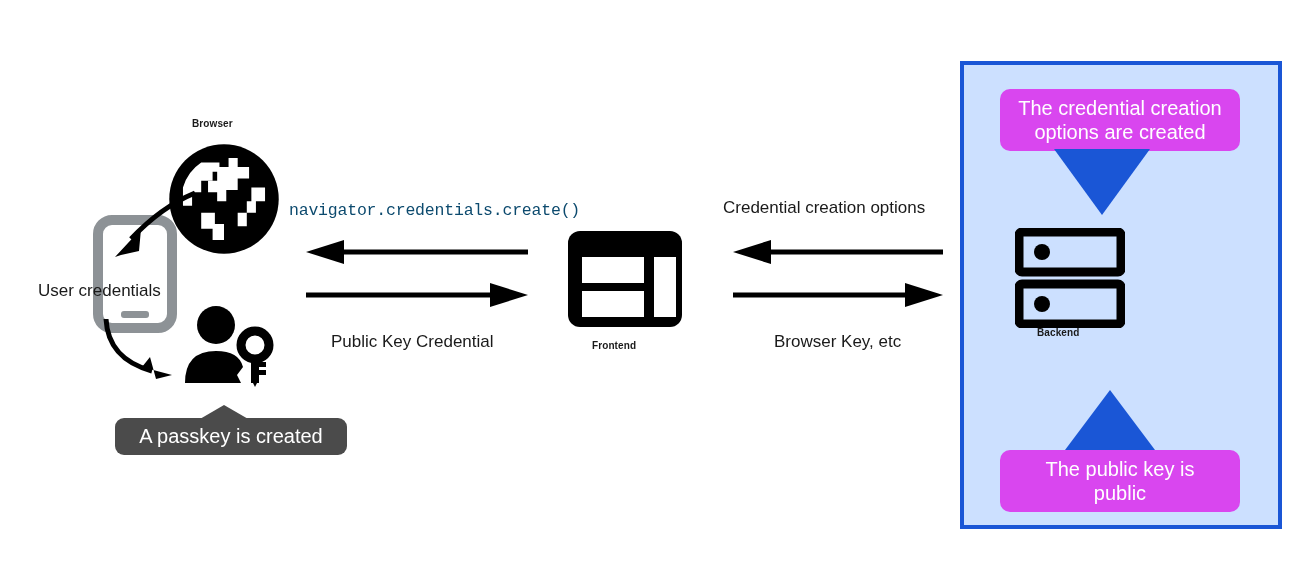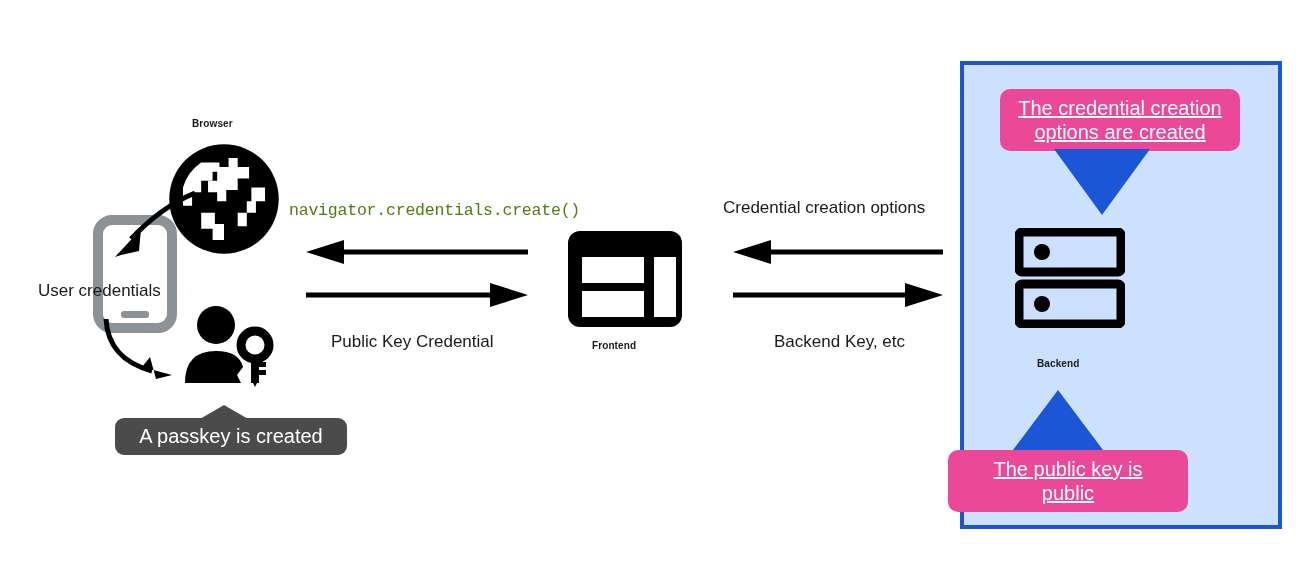--- a/index.html
+++ b/index.html
@@ -25,21 +25,21 @@
     font-family: "Liberation Sans", sans-serif;
     color: #1a1a1a;
     white-space: nowrap;
     line-height: 1.2;
   }
   .label-bold { font-weight: bold; font-size: 10px; letter-spacing: .1px; }
   .label-reg  { font-weight: normal; font-size: 17px; }
   .label-mono {
     font-family: "Liberation Mono", "DejaVu Sans Mono", monospace;
     font-size: 16.5px;
-    color: #4d7c0f;
+    color: #0c4a6e;
     white-space: nowrap;
     letter-spacing: -0.2px;
   }
 
   
   .globe-wrap { width: 114px; height: 114px; }
 
   
   .phone-wrap { width: 84px; height: 118px; }
 
@@ -69,21 +69,21 @@
     text-align: center;
     display: flex;
     align-items: center;
     justify-content: center;
     color: #ffffff;
     font-size: 20px;
     line-height: 1.22;
     font-family: "Liberation Sans", sans-serif;
     padding: 6px 14px;
   }
-  .callout-blue { background: #ec4899; text-decoration: underline; }
+  .callout-blue { background: #d946ef; }
   .callout-gray { background: #4b4b4b; border-radius: 9px; font-size: 20px; }
 
   .pointer { position: absolute; }
 </style>
 </head>
 <body>
 
 <div id="canvas">
 
   <div class="abs backend-panel" style="left:960px; top:61px; width:322px; height:468px;"></div>
@@ -100,23 +100,23 @@
 
   <div class="abs server-wrap" style="left:1015px; top:228px;">
     <svg width="110" height="100" viewBox="0 0 110 100">
       <rect x="4" y="4" width="102" height="40" rx="3" fill="none" stroke="#000" stroke-width="9"></rect>
       <circle cx="27" cy="24" r="8" fill="#000"></circle>
       <rect x="4" y="56" width="102" height="40" rx="3" fill="none" stroke="#000" stroke-width="9"></rect>
       <circle cx="27" cy="76" r="8" fill="#000"></circle>
     </svg>
   </div>
 
-  <div class="abs label label-bold" style="left:1037px; top:358px;text-align:center;">Backend</div>
-
-  <div class="abs" style="left:948px; top:390px; width:240px; height:122px;">
+  <div class="abs label label-bold" style="left:1037px; top:327px;text-align:center;">Backend</div>
+
+  <div class="abs" style="left:1000px; top:390px; width:240px; height:122px;">
     <svg class="pointer" style="left:62px; top:0;" width="96" height="64" viewBox="0 0 96 64">
       <polygon points="48,0 96,64 0,64" fill="#1a56d6"></polygon>
     </svg>
     <div class="callout callout-blue" style="position:absolute; left:0; top:60px; width:240px; height:62px; flex-direction:column;">
       <div>The public key is</div>
       <div>public</div>
     </div>
   </div>
 
   <div class="abs label label-bold" style="left:192px; top:118px;">Browser</div>
@@ -202,15 +202,15 @@
   <svg class="abs arrow-svg" style="left:733px; top:240px;" width="210" height="24" viewBox="0 0 210 24">
     <line x1="34" y1="12" x2="210" y2="12" stroke="#000" stroke-width="5"></line>
     <polygon points="0,12 38,0 38,24" fill="#000"></polygon>
   </svg>
 
   <svg class="abs arrow-svg" style="left:733px; top:283px;" width="210" height="24" viewBox="0 0 210 24">
     <line x1="0" y1="12" x2="176" y2="12" stroke="#000" stroke-width="5"></line>
     <polygon points="210,12 172,0 172,24" fill="#000"></polygon>
   </svg>
 
-  <div class="abs label label-reg" style="left:774px; top:332px;">Backend Key, etc</div>
+  <div class="abs label label-reg" style="left:774px; top:332px;">Browser Key, etc</div>
 
 </div>
 
 </body></html>

